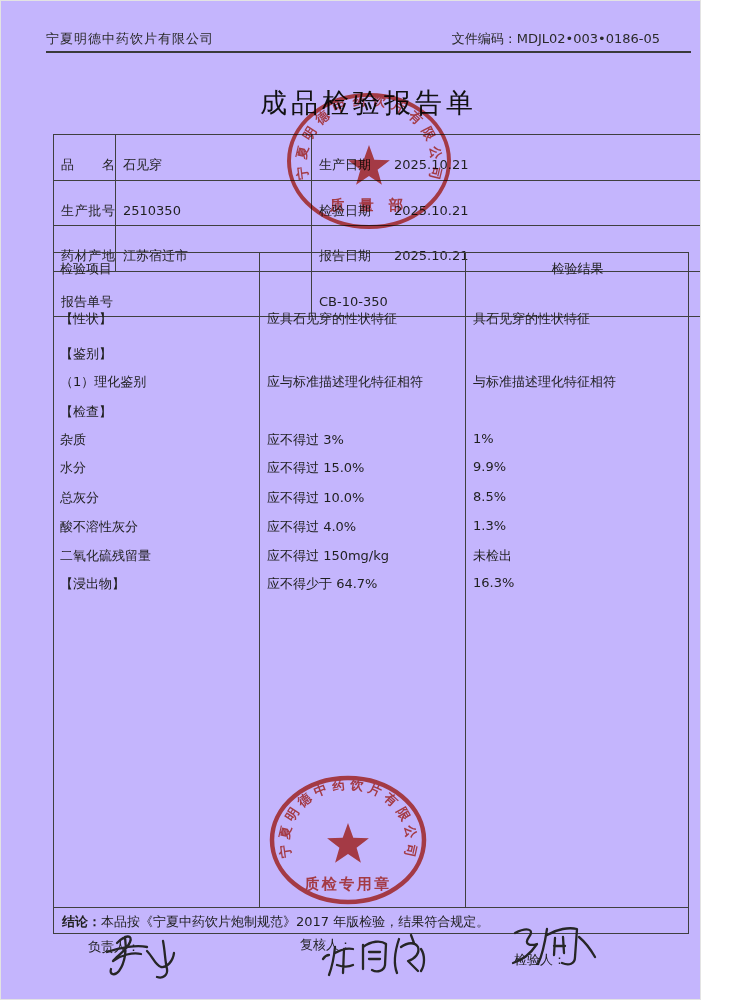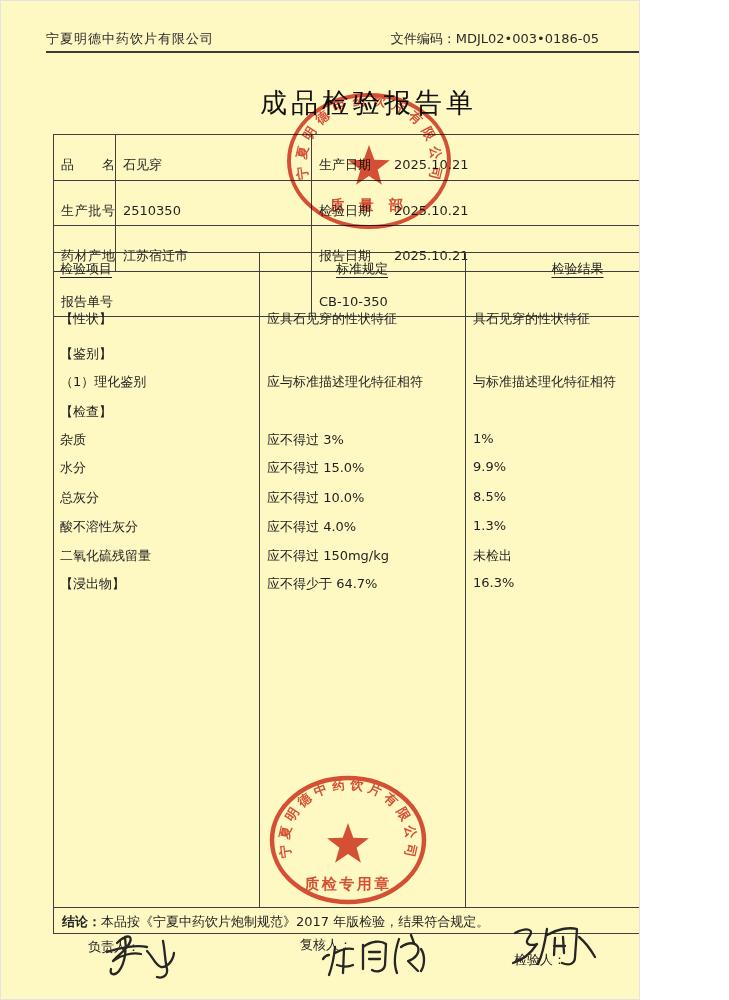--- a/index.html
+++ b/index.html
@@ -1,16 +1,16 @@
 <!DOCTYPE html>
 <html><head>
 <meta charset="utf-8">
 <style>
   html,body{margin:0;padding:0;background:#fff;}
-  .page{position:relative;width:640px;height:1000px;background:#fef9c3;overflow:hidden;
+  .page{position:relative;width:701px;height:1000px;background:#c4b5fd;overflow:hidden;
         font-family:"DejaVu Sans","Liberation Sans",sans-serif;color:#1f1f1f;
         border:1px solid #e3e3e3;box-sizing:border-box;}
   
   .lh-left{position:absolute;left:45px;top:29px;font-size:13px;letter-spacing:1px;color:#2a2a2a;}
   .lh-right{position:absolute;right:40px;top:29px;font-size:13px;color:#2a2a2a;}
   .lh-rule{position:absolute;left:45px;top:50px;width:645px;height:2px;background:#3a3a3a;}
   
   .title{position:absolute;left:45px;top:84px;width:645px;text-align:center;
          font-size:27px;font-weight:400;letter-spacing:4px;color:#111;}
   
@@ -20,21 +20,21 @@
   td.c1{width:54px;}
   td.c2{width:188px;}
   td.c3{width:394px;}
   td.j2{text-align:justify;text-align-last:justify;padding-right:7px;}
   .dlabel{display:inline-block;width:75px;}
   
   .main{position:absolute;left:52px;top:251px;width:636px;height:682px;border:1px solid #3f3f3f;box-sizing:border-box;}
   .vline{position:absolute;top:0;width:1px;height:654px;background:#3f3f3f;}
   .v1{left:205px;} .v2{left:411px;}
   .hline{position:absolute;left:0;top:654px;width:100%;height:1px;background:#3f3f3f;}
-  .thead{position:absolute;top:7px;font-size:13px;color:#1f1f1f;text-decoration:underline;text-underline-offset:4px;}
+  .thead{position:absolute;top:7px;font-size:13px;color:#1f1f1f;text-underline-offset:4px;}
   .th1{left:6px;} 
   .th2{left:205px;width:206px;text-align:center;}
   .th3{left:411px;width:225px;text-align:center;}
   .cell{position:absolute;font-size:13px;white-space:nowrap;color:#1f1f1f;}
   .ci{left:6px;} .cs{left:213px;} .cr{left:419px;}
   .concl{position:absolute;left:0;top:655px;width:100%;height:27px;line-height:27px;
          font-size:13px;padding-left:8px;box-sizing:border-box;white-space:nowrap;}
   .concl b{font-weight:700;}
   
   .signer{position:absolute;font-size:13px;color:#1f1f1f;white-space:nowrap;margin-left:34px;}
@@ -86,21 +86,20 @@
     </tr>
   </tbody>
     </table>
 
   <div class="main">
     <div class="vline v1"></div>
     <div class="vline v2"></div>
     <div class="hline"></div>
 
     <div class="thead th1">检验项目</div>
-    <div class="thead th2">标准规定</div>
     <div class="thead th3">检验结果</div>
 
     <div>
       <span class="cell ci" style="top:57px">【性状】</span>
       <span class="cell cs" style="top:57px">应具石见穿的性状特征</span>
       <span class="cell cr" style="top:57px">具石见穿的性状特征</span>
     </div>
     <div>
       <span class="cell ci" style="top:92px">【鉴别】</span>
     </div>

